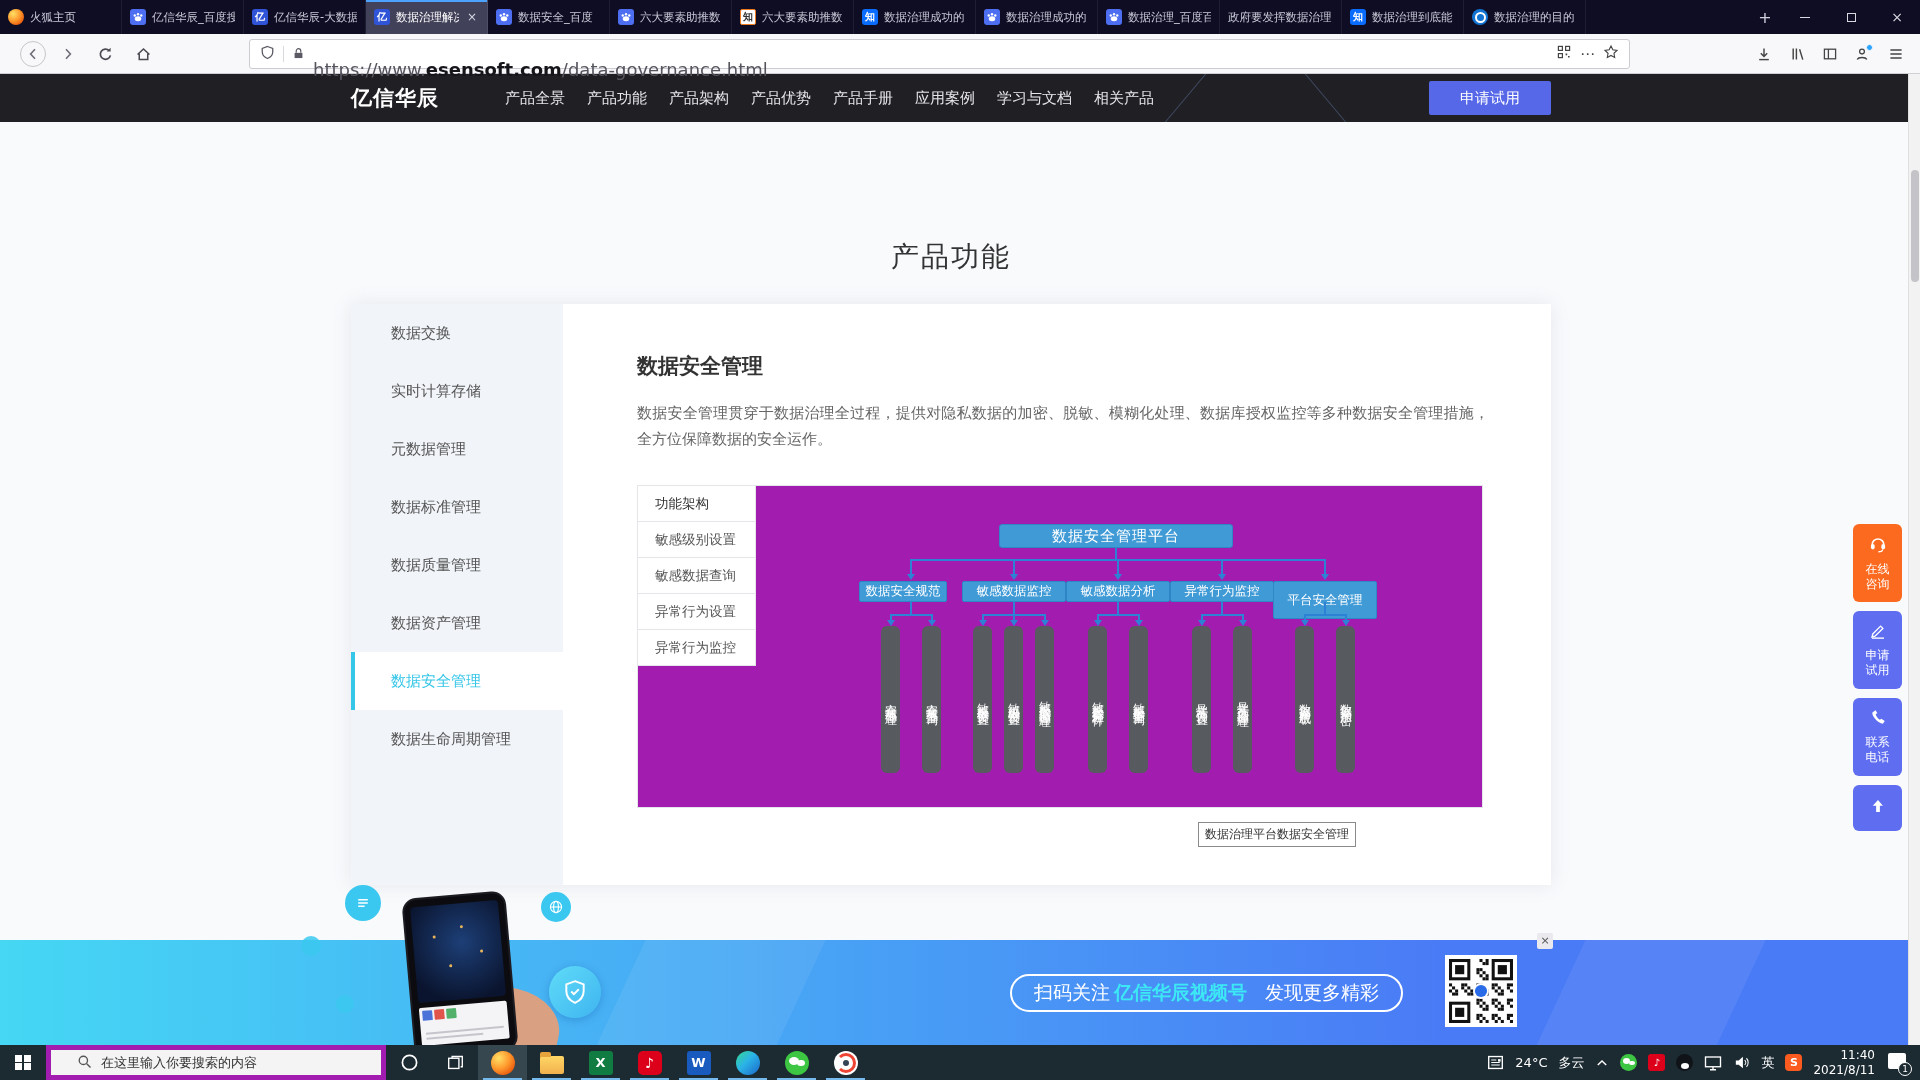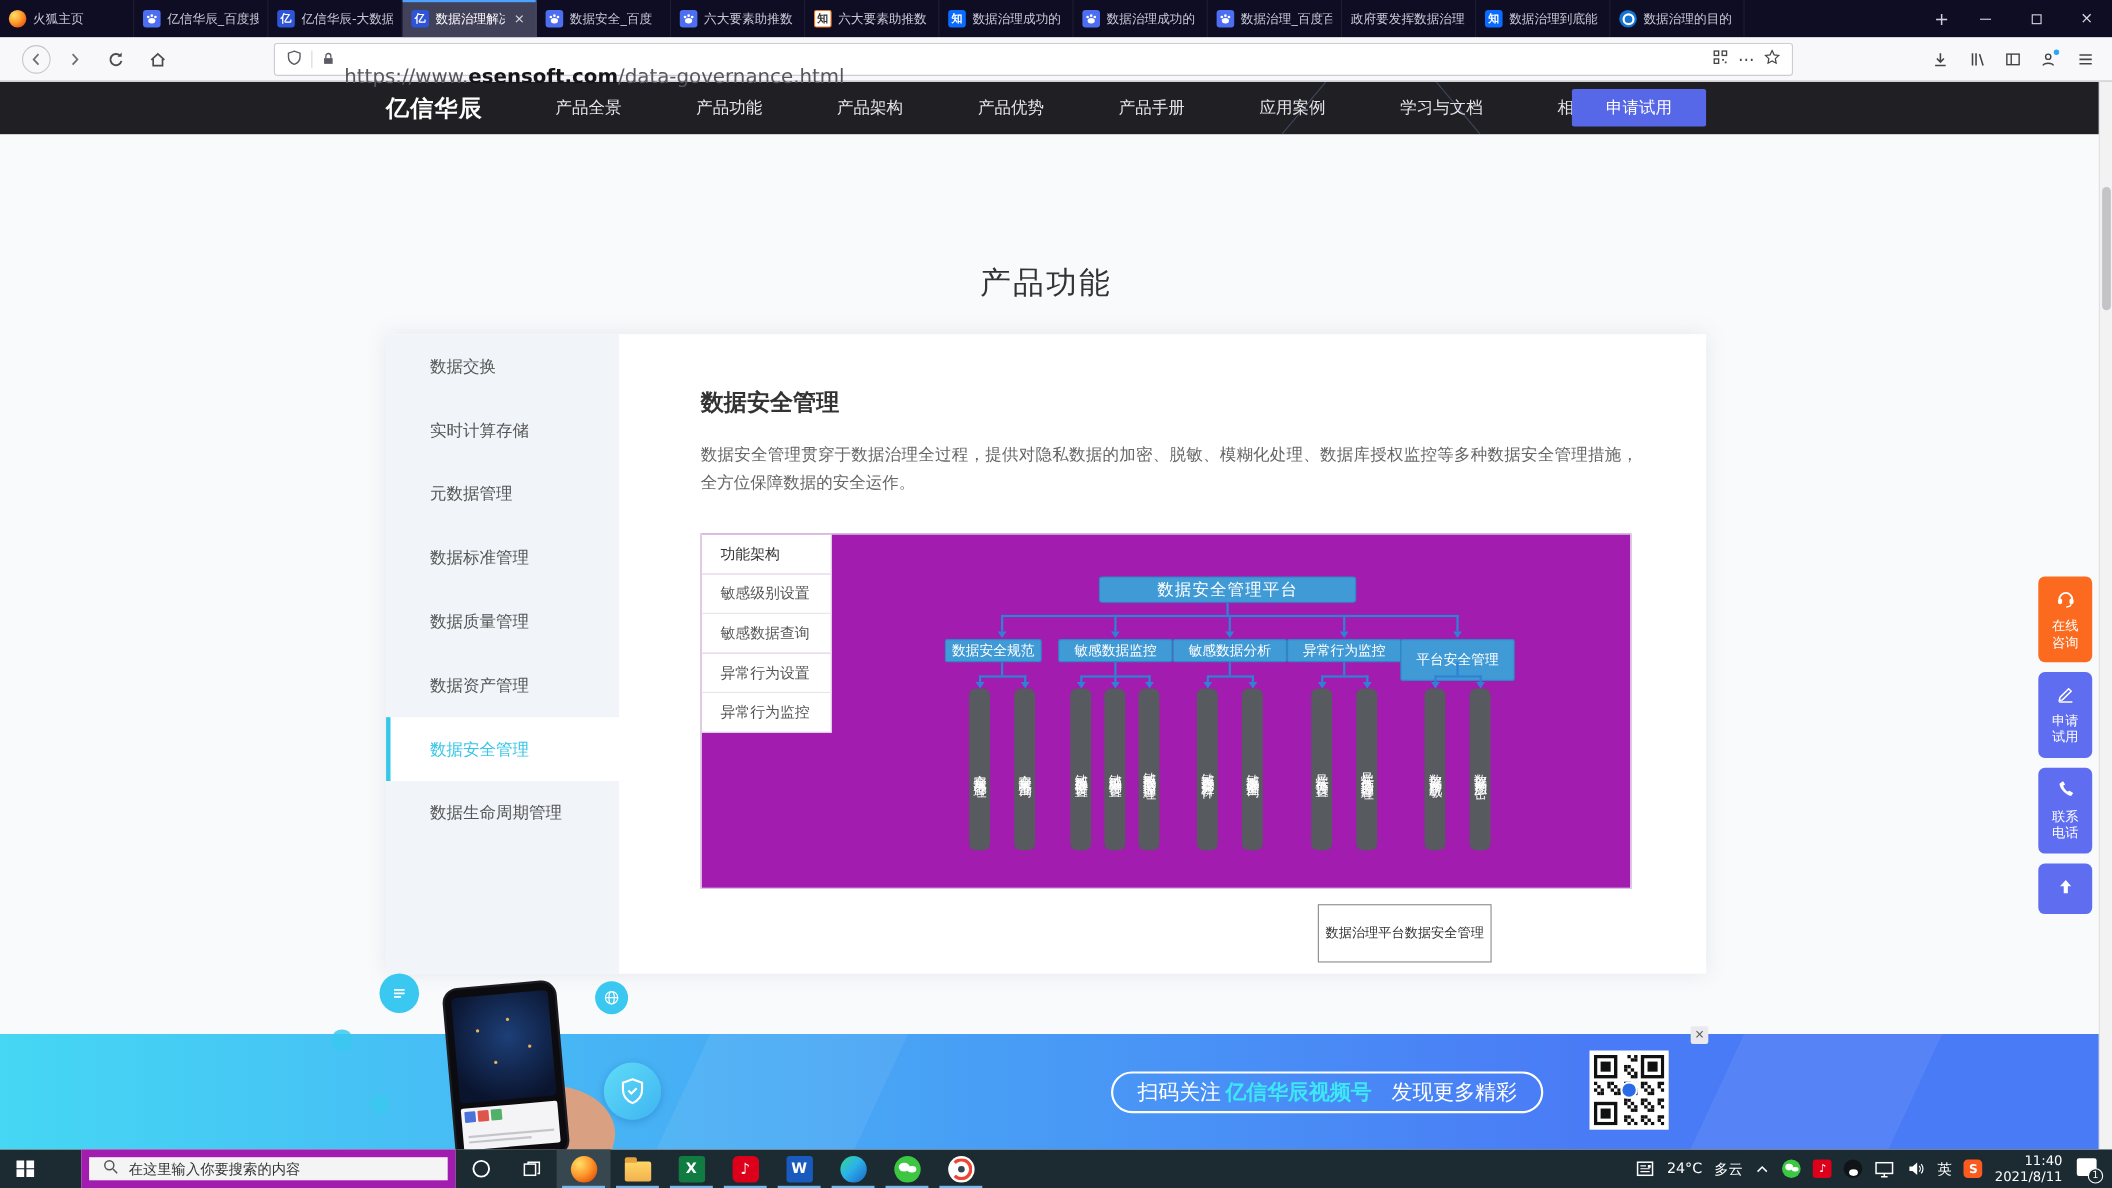--- a/index.html
+++ b/index.html
@@ -45,21 +45,21 @@
   #viewport { position:absolute; top:74px; left:0; width:1920px; height:971px; background:#f9fafc; overflow:hidden; }
 
   #scrollbar { position:absolute; right:0; top:0; width:12px; height:971px; background:#f2f2f2; border-left:1px solid #e0e0e0; z-index:40; }
   #scroll-thumb { position:absolute; left:2px; top:96px; width:8px; height:112px; background:#c4c4c8; border-radius:4px; }
 
   #site-header { position:absolute; top:0; left:0; width:1920px; height:48px; background:#1f1f24; display:flex; align-items:center; z-index:10; overflow:hidden; }
   #site-header::before, #site-header::after { content:''; position:absolute; top:-40px; height:140px; width:1px; background:rgba(120,150,200,.35); }
   #site-header::before { left:1180px; transform:rotate(40deg); }
   #site-header::after { left:1330px; transform:rotate(-40deg); }
   #logo { position:absolute; left:351px; color:#fff; font-size:21px; font-weight:bold; letter-spacing:1px; }
-  #site-nav { position:absolute; left:505px; display:flex; gap:68px;text-align:center; }
+  #site-nav { position:absolute; left:505px; display:flex; gap:22px;text-align:center; }
   .nav-item { color:#e6e6ea; font-size:15px; white-space:nowrap; }
   #cta { position:absolute; left:1429px; top:7px; width:122px; height:34px; background:#5668e8; color:#fff; font-size:15px; display:flex; align-items:center; justify-content:center; border-radius:2px; }
 
   #page-title { position:absolute; top:164px; left:351px; width:1200px; text-align:center; font-size:28px; color:#333; letter-spacing:2px; }
 
   #card { position:absolute; top:230px; left:351px; width:1200px; height:581px; box-shadow:0 0 18px rgba(110,120,145,.14); display:flex; z-index:5; background:#fff; }
   #sidebar { width:212px; height:581px; background:#f1f4f9; flex:none; }
   .s-item { height:58px; display:flex; align-items:center; padding-left:40px; font-size:15px; color:#555; position:relative; }
   .s-item.active { background:#fff; color:#35c6e8; }
   .s-item.active::before { content:''; position:absolute; left:0; top:0; bottom:0; width:4px; background:#35c6e8; }
@@ -71,21 +71,21 @@
   #figure { position:absolute; left:74px; top:181px; width:846px; height:323px; border:1px solid #e4e6e9; background:#a21caf; }
   .fig-row { position:absolute; left:0; width:118px; height:36px; border-right:1px solid #e4e6e9; border-bottom:1px solid #e4e6e9; display:flex; align-items:center; padding-left:17px; font-size:13.5px; color:#555; background:#fff; }
   .fig-row.header { color:#333; }
   #diagram { position:absolute; left:0; top:0; width:846px; height:323px; }
   .dg-root { position:absolute; background:#3f9ad6; border:1px solid #2e86c4; border-radius:3px; color:#fff; font-size:15px; display:flex; align-items:center; justify-content:center; letter-spacing:1px; }
   .dg-box { position:absolute; background:#3f9ad6; border:1px solid #2e86c4; border-radius:2px; color:#fff; font-size:12.5px; display:flex; align-items:center; justify-content:center; white-space:nowrap; }
   .dg-line { position:absolute; background:#2e82d6; }
   .dg-arrow { position:absolute; width:0; height:0; border-left:4px solid transparent; border-right:4px solid transparent; border-top:6px solid #2e82d6; }
   .dg-bar { position:absolute; width:19px; background:#575a5e; border-radius:6px; display:flex; align-items:center; justify-content:center; }
   .dg-bar span { writing-mode:vertical-rl; text-orientation:upright; color:#fff; font-size:12px; letter-spacing:2px; line-height:19px; }
-  #caption { position:absolute; left:635px; top:518px; border:1px solid #8a8a8a; background:#fff; font-size:12px; color:#333; padding:17px 6px; white-space:nowrap; }
+  #caption { position:absolute; left:635px; top:518px; border:1px solid #8a8a8a; background:#fff; font-size:12px; color:#333; padding:3px 6px; white-space:nowrap; }
 
   
   .fbtn { position:absolute; left:1853px; width:49px; border-radius:6px; color:#fff; display:flex; flex-direction:column; align-items:center; justify-content:center; gap:4px; z-index:30; }
   .fbtn .f-label { font-size:12px; line-height:15px; text-align:center; width:26px; }
 
   
   #banner { position:absolute; left:0; top:866px; width:1920px; height:105px; background:linear-gradient(90deg,#45d7f4,#4a7bf6 75%); overflow:visible; z-index:6; }
   #banner .streak { position:absolute; top:-10px; width:180px; height:130px; background:rgba(255,255,255,.07); transform:skewX(-25deg); }
   #slogan { position:absolute; left:654px; top:34px; color:#fff; font-size:34px; font-weight:bold; letter-spacing:3px; text-shadow:0 1px 2px rgba(0,40,120,.2); }
   #capsule { position:absolute; left:1010px; top:34px; height:38px; border:2px solid #fff; border-radius:19px; display:flex; align-items:center; padding:0 22px; color:#fff; font-size:19px; gap:4px; white-space:nowrap; }
@@ -104,21 +104,21 @@
   #phone-screen i { position:absolute; width:3px; height:3px; border-radius:50%; background:#e8b35a; }
   #phone-strip { position:absolute; left:6px; bottom:10px; right:6px; height:38px; background:#f4f4f6; border-radius:2px; padding:3px; }
   #phone-strip b { display:inline-block; width:10px; height:10px; margin-right:2px; border-radius:1px; vertical-align:top; }
   #phone-strip .ln { height:2px; background:#c5c5cc; margin:3px 2px 0; }
 
   
   #taskbar { position:absolute; left:0; top:1045px; width:1920px; height:35px; background:#1c2a32; display:flex; align-items:center; z-index:60; }
   #start { width:46px; height:35px; display:flex; align-items:center; justify-content:center; }
   #start i { display:grid; grid-template-columns:7px 7px; grid-template-rows:7px 7px; gap:1.5px; }
   #start i b { background:#fff; }
-  #tb-search { width:340px; height:35px; background:#f4f4f4; border:7px solid #a21caf; display:flex; align-items:center; gap:9px; padding:0 12px; font-size:13px; color:#333;margin-left:28px; }
+  #tb-search { width:340px; height:35px; background:#f4f4f4; border:5px solid #a21caf; display:flex; align-items:center; gap:9px; padding:0 26px; font-size:13px; color:#333; }
   .tb-circle { width:46px; height:35px; display:flex; align-items:center; justify-content:center; }
   .app { width:49px; height:35px; display:flex; align-items:center; justify-content:center; position:relative; }
   .app::after { content:''; position:absolute; left:5px; right:5px; bottom:0; height:2px; background:#76b9ed; }
   .app.active { background:#37474f; }
   .ic24 { width:24px; height:24px; display:flex; align-items:center; justify-content:center; font-weight:bold; color:#fff; }
   .ic-firefox { border-radius:50%; background:radial-gradient(circle at 32% 30%, #ffe066, #ff9a2e 45%, #e8590c 80%, #c23a02); }
   .ic-folder { position:relative; width:24px; height:18px; background:linear-gradient(#ffd765,#f2b14e); border-radius:2px; margin-top:4px; }
   .ic-folder::before { content:''; position:absolute; top:-4px; left:0; width:11px; height:5px; background:#e8a43c; border-radius:2px 2px 0 0; }
   .ic-excel { background:#107c41; border-radius:3px; font-size:13px; }
   .ic-word { background:#185abd; border-radius:3px; font-size:13px; }

